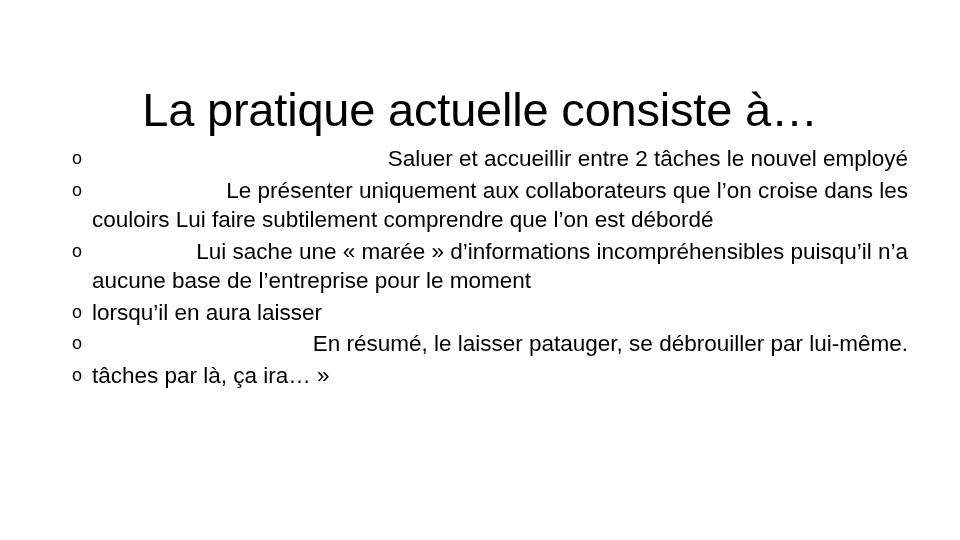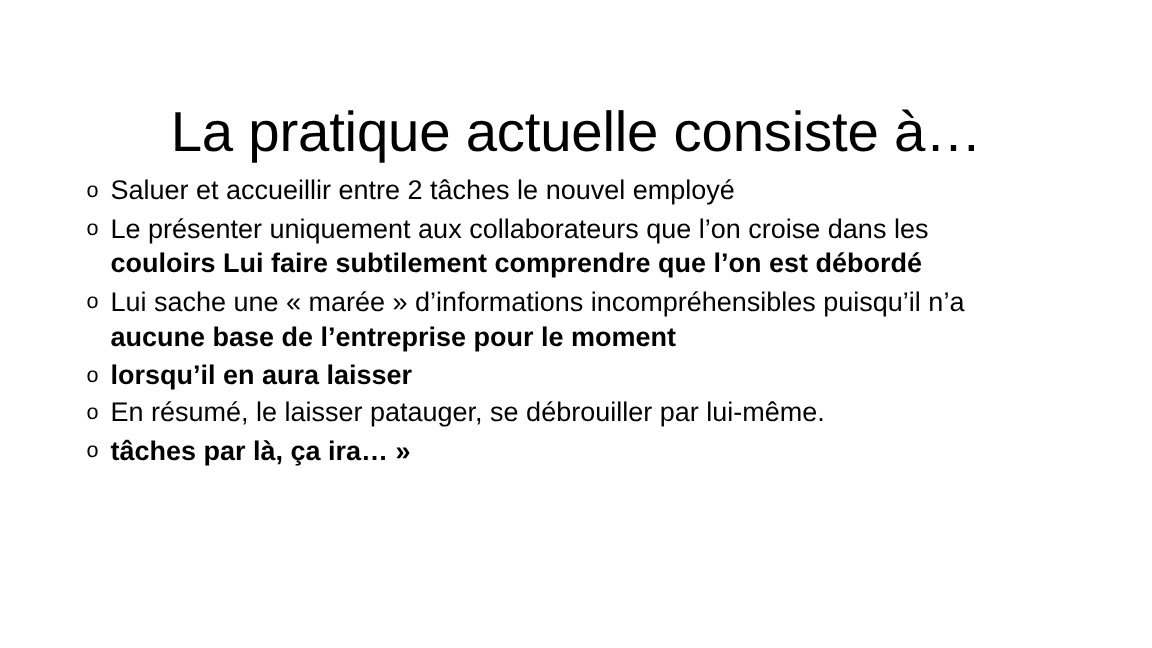--- a/index.html
+++ b/index.html
@@ -67,26 +67,26 @@
     top: 0;
     width: 18px;
     font-size: 18px;
     line-height: 29.5px;
     color: #000000;
     text-align: left;
   }
 
   .bullet-text {
     display: block;
+    text-align: right;
   }
 
   
   .wrap-break {
     display: block;
-    font-weight: bold;
   }
 </style>
 </head>
 <body style="background: rgb(255, 255, 255);">
 
 <div class="slide">
 
   <h1 class="slide-title">La pratique actuelle consiste à…</h1>
 
   <ul class="body-list">

